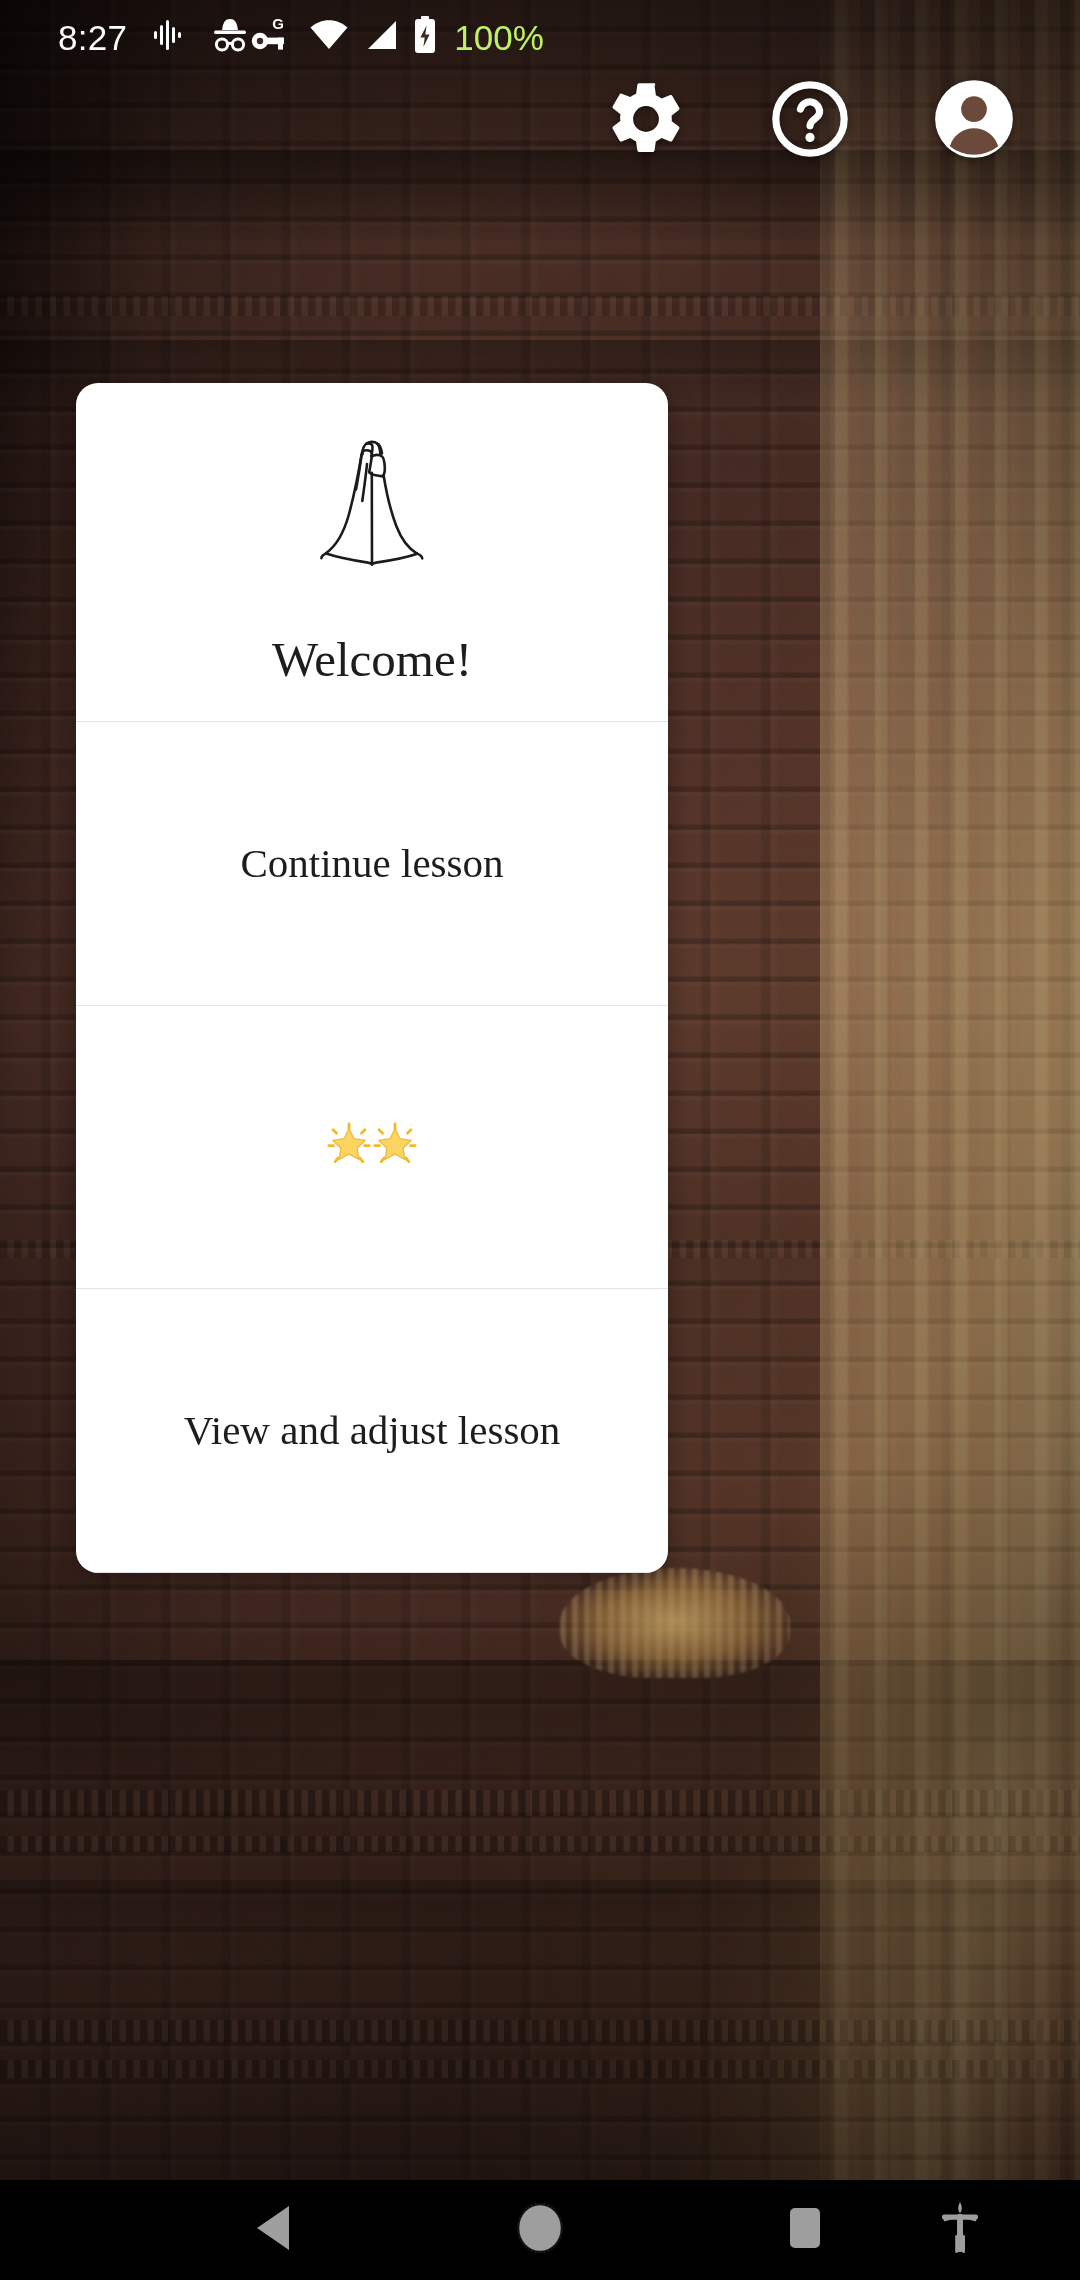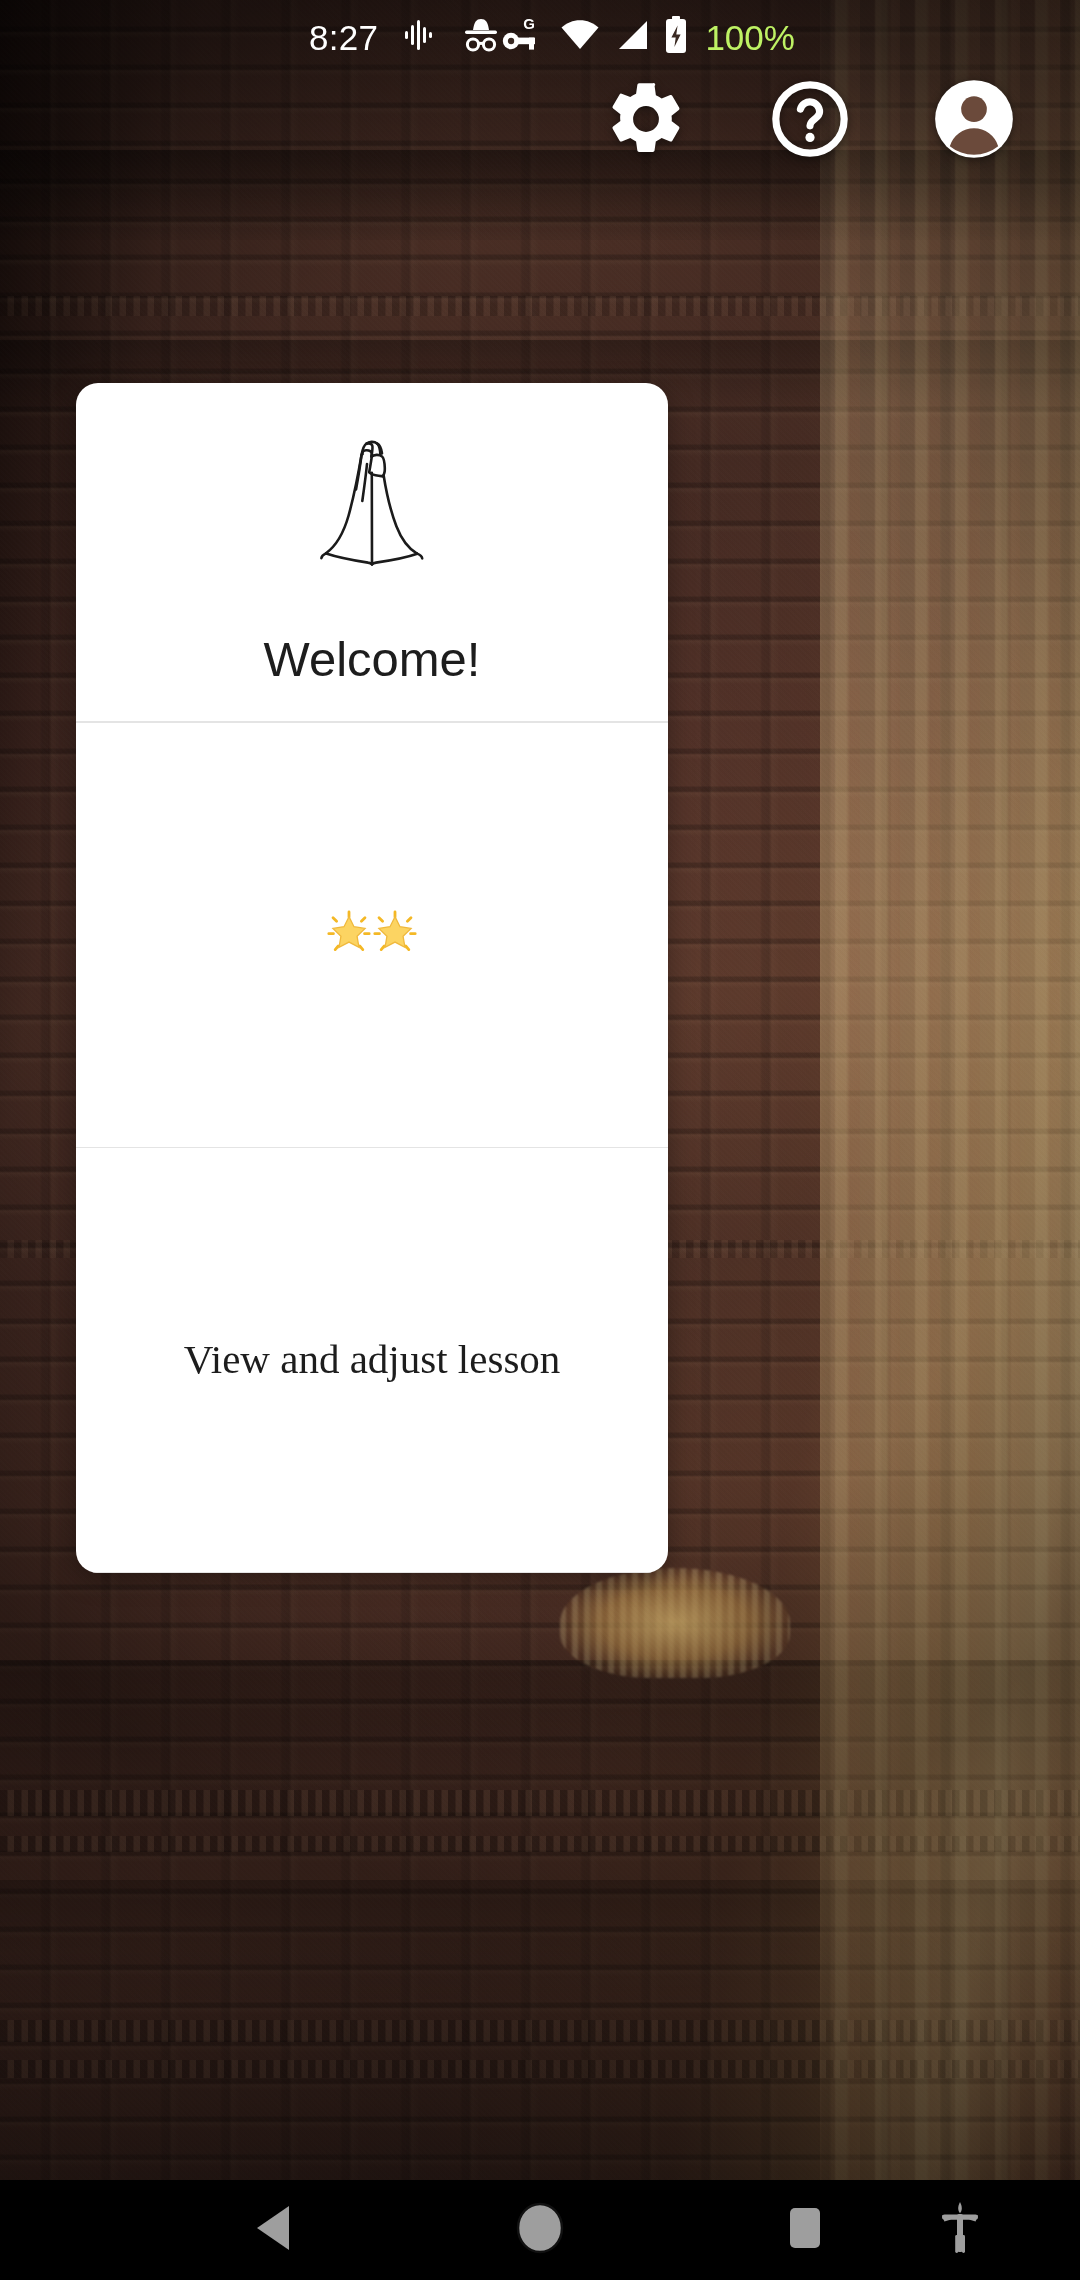--- a/index.html
+++ b/index.html
@@ -140,21 +140,21 @@
   .bg-noise {
     position:absolute; inset:0;
     background-image:
       repeating-linear-gradient(45deg, rgba(255,255,255,0.015) 0 2px, rgba(0,0,0,0.015) 2px 4px);
     opacity:0.5;
   }
 
   
   .statusbar {
     position:absolute; left:0; top:0; width:1080px; height:66px;
-    display:flex; align-items:center; justify-content:center;
+    display:flex; align-items:center; justify-content:flex-start;
     padding:8px 34px 0 58px;
     color:#fff; z-index:30;
   }
   .sb-left { display:flex; align-items:center; gap:26px; }
   .sb-clock {
     font-size:35px; font-weight:500; letter-spacing:0.3px;
     color:#fff; line-height:1;
   }
   .sb-right { display:flex; align-items:center; gap:14px; }
   .sb-battpct {
@@ -189,21 +189,21 @@
   }
   .card-header {
     flex:0 0 auto;
     padding:48px 0 34px;
     display:flex; flex-direction:column; align-items:center;
     gap:0;
   }
   .namaste-icon { width:180px; height:182px; display:block; }
   .welcome-text {
     margin-top:20px;
-    font-family:Liberation Sans, sans-serif;
+    font-family:Liberation Serif, serif;
     font-size:49px; color:#1d1d1d; line-height:1.1; font-weight:400;
   }
   .divider { height:1px; background:#e4e4e4; width:100%; flex:0 0 1px; }
   .menu-item {
     flex:1 1 0;
     display:flex; align-items:center; justify-content:center;
     font-family:"Liberation Serif", "DejaVu Serif", serif;
     font-size:41px; color:#1d1d1d; line-height:1.15;
     cursor:pointer; text-align:center;
     padding:0 18px;
@@ -391,20 +391,23 @@
             <path d="M44.0 122.4 C41.2 123.6 39.6 125.6 39.4 127.2"></path>
             <path d="M135.2 122.6 C138.2 123.8 140.0 125.8 140.2 127.4"></path>
           </g>
         </svg>
       </span>
       <div class="welcome-text">Welcome!</div>
     </div>
 
     <div class="divider"></div>
 
+    <div class="menu-item">
+      <span class="menu-label">Continue lesson</span>
+    </div>
 
     <div class="divider"></div>
 
     <div class="menu-item">
       <span class="star">
         <svg width="46" height="46" viewBox="0 0 36 36">
           <g stroke="#f4b825" stroke-width="2.2" stroke-linecap="round">
             <path d="M18 1.5 v4"></path>
               <path d="M5.5 6 l2.8 2.8"></path>
               <path d="M30.5 6 l-2.8 2.8"></path>

